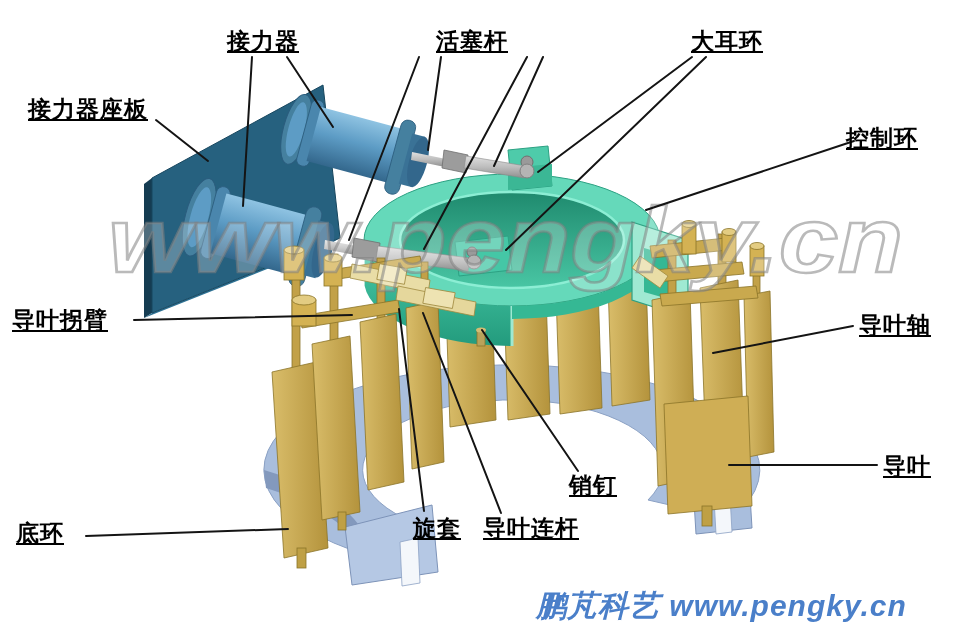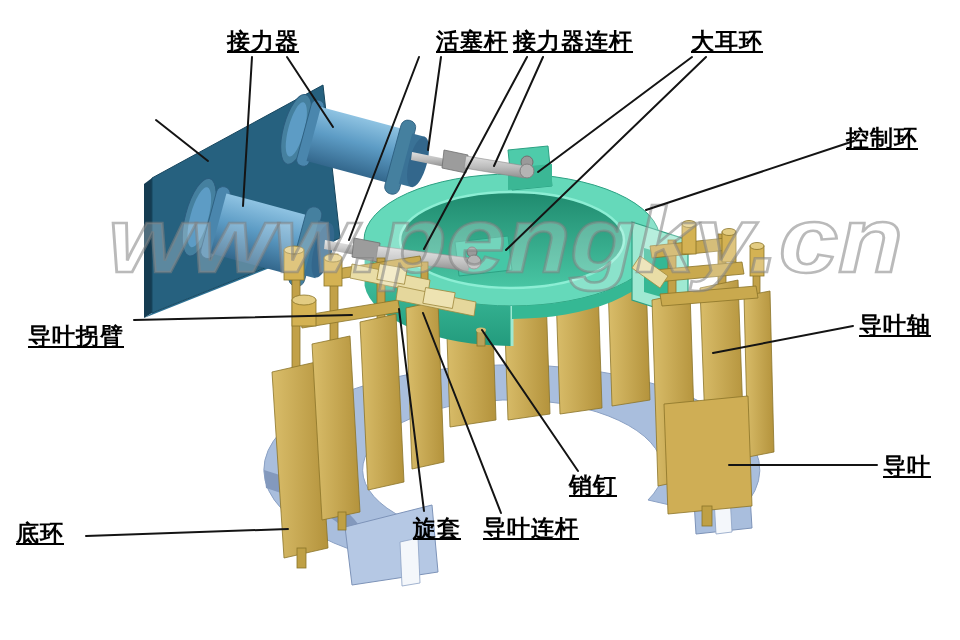--- a/index.html
+++ b/index.html
@@ -207,27 +207,28 @@
     <line x1="134" y1="320" x2="352" y2="315"></line>
     <line x1="853" y1="326" x2="713" y2="353"></line>
     <line x1="877" y1="465" x2="729" y2="465"></line>
     <line x1="86" y1="536" x2="288" y2="529"></line>
     <line x1="424" y1="511" x2="399" y2="309"></line>
     <line x1="501" y1="513" x2="423" y2="313"></line>
     <line x1="578" y1="471" x2="482" y2="330"></line>
   </g>
 </svg>
 
+<div class="lbl" style="left:28px;top:97px;">接力器座板</div>
 <div class="lbl" style="left:227px;top:29px;">接力器</div>
 <div class="lbl" style="left:396px;top:29px;margin-left:40px;">活塞杆</div>
-<div class="lbl" style="left:513px;top:29px;">接力器连杆</div>
 <div class="lbl" style="left:691px;top:29px;">大耳环</div>
 <div class="lbl" style="left:846px;top:126px;">控制环</div>
-<div class="lbl" style="left:28px;top:308px;margin-top:16px;">导叶拐臂</div>
+<div class="lbl" style="left:12px;top:308px;">导叶拐臂</div>
 <div class="lbl" style="left:859px;top:313px;">导叶轴</div>
 <div class="lbl" style="left:883px;top:454px;">导叶</div>
 <div class="lbl" style="left:16px;top:521px;">底环</div>
 <div class="lbl" style="left:413px;top:516px;">旋套</div>
 <div class="lbl" style="left:483px;top:516px;text-align:center;">导叶连杆</div>
 <div class="lbl" style="left:569px;top:473px;">销钉</div>
 
+<div id="footer-brand" style="color: rgb(74, 127, 201);">鹏芃科艺 www.pengky.cn</div>
 
 </div>
 
 </body></html>

